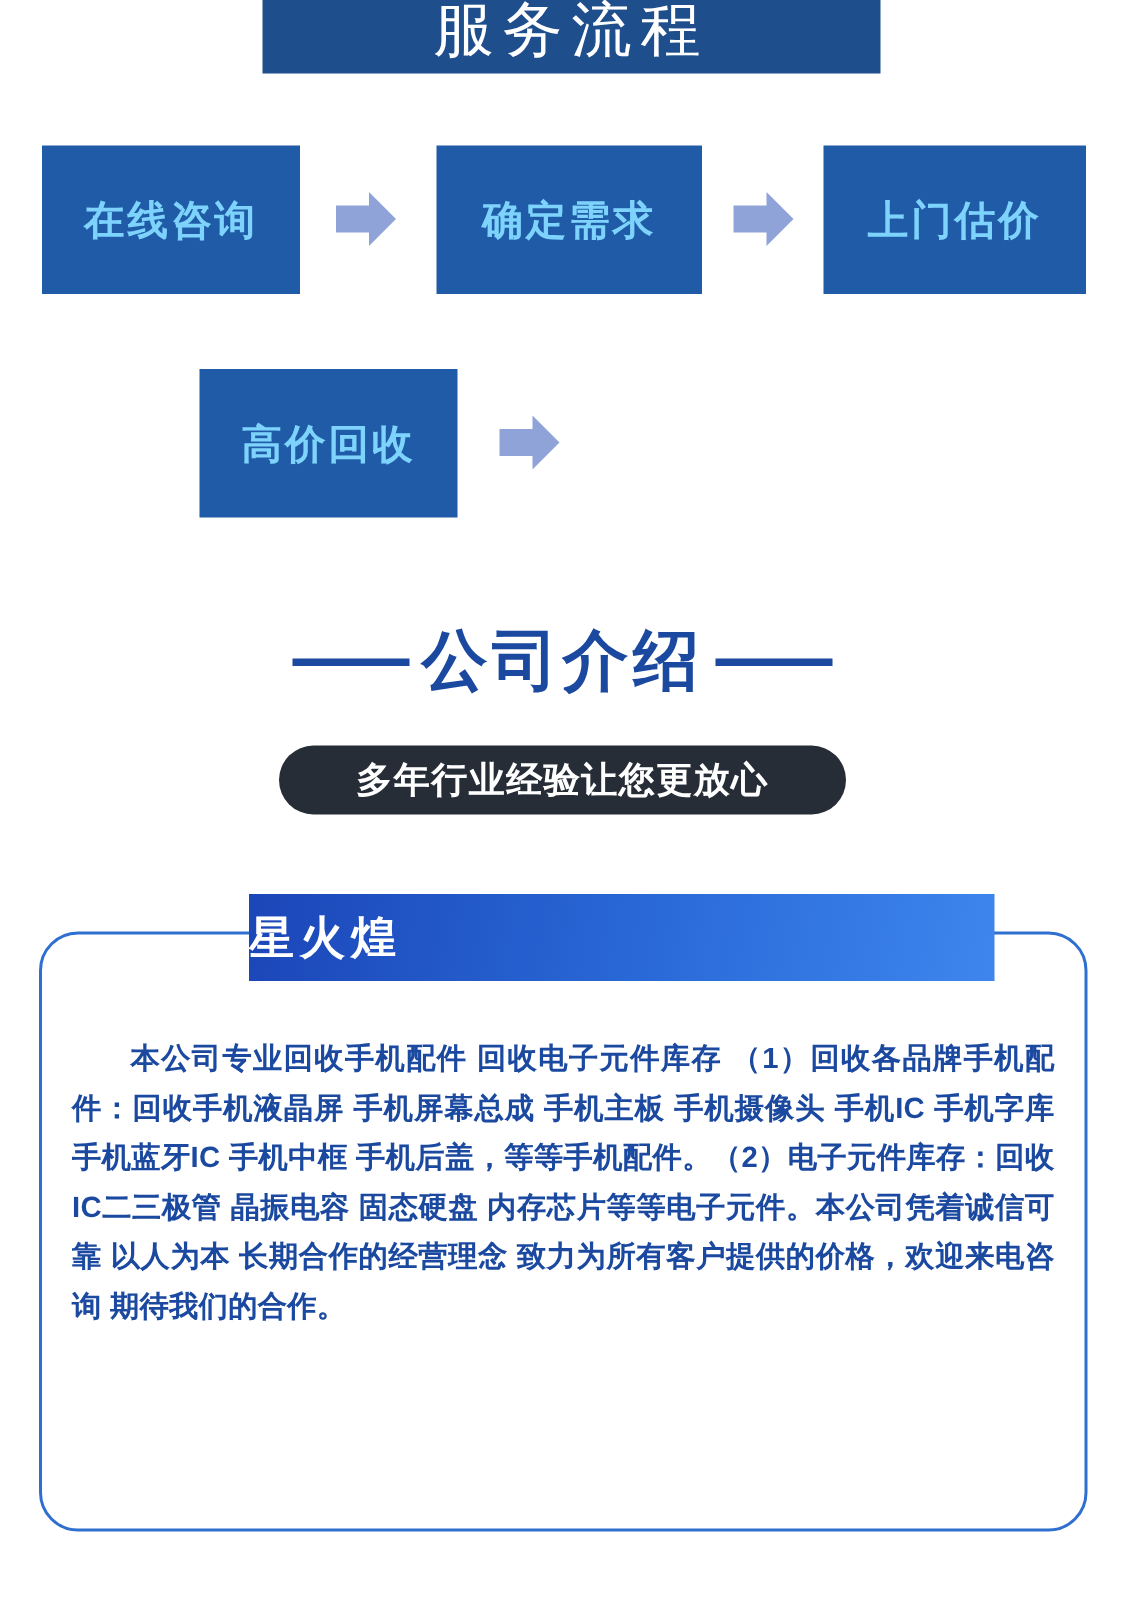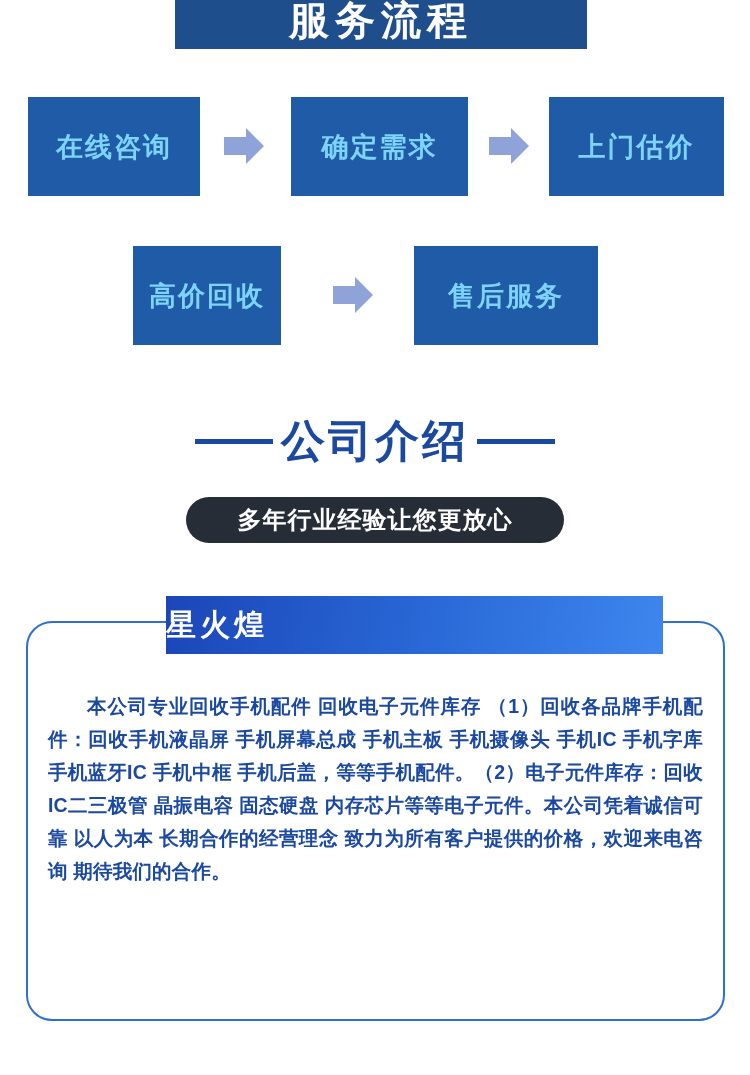--- a/index.html
+++ b/index.html
@@ -25,21 +25,21 @@
     width: 412px;
     height: 95px;
     background: #1e4e8c;
     display: flex;
     align-items: flex-end;
     justify-content: center;
   }
   .banner-title {
     color: #ffffff;
     font-size: 40px;
-    font-weight: bold;
+    font-weight: normal;
     letter-spacing: 6px;
     line-height: 1;
     padding-bottom: 9px;
     white-space: nowrap;
   }
 
   
   .flow-box {
     position: absolute;
     background: #1f5ba6;
@@ -55,21 +55,21 @@
   .flow-arrow {
     position: absolute;
     width: 44px;
     height: 44px;
   }
   .flow-arrow svg { display: block; width: 100%; height: 100%; }
 
   #flow-1 { left: 28px;  top: 97px;  width: 172px; height: 99px; }
   #flow-2 { left: 291px; top: 97px;  width: 177px; height: 99px; }
   #flow-3 { left: 549px; top: 97px;  width: 175px; height: 99px; }
-  #flow-4 { left: 133px; top: 246px; width: 148px; height: 99px; }
+  #flow-4 { left: 133px; top: 246px; width: 172px; height: 99px; }
   #flow-5 { left: 414px; top: 246px; width: 184px; height: 99px; }
 
   #arrow-1 { left: 222px; top: 124px; }
   #arrow-2 { left: 487px; top: 124px; }
   #arrow-3 { left: 331px; top: 273px; }
 
   
   .intro-heading {
     position: absolute;
     left: 0; right: 0;
@@ -189,23 +189,20 @@
   </div>
 
   <div class="flow-box" id="flow-4">
     <span>高价回收</span>
   </div>
   <div class="flow-arrow" id="arrow-3">
     <svg viewBox="0 0 44 44" xmlns="http://www.w3.org/2000/svg">
       <polygon points="2,13 24,13 24,4 42,22 24,40 24,31 2,31" fill="#8fa3d9"></polygon>
     </svg>
   </div>
-  <div class="flow-box" id="flow-5">
-    <span>售后服务</span>
-  </div>
 
   <div class="intro-heading">
     <span class="intro-rule"></span>
     <span class="intro-heading-text">公司介绍</span>
     <span class="intro-rule"></span>
   </div>
 
   <div class="intro-pill">
     <span class="intro-pill-text">多年行业经验让您更放心</span>
   </div>

